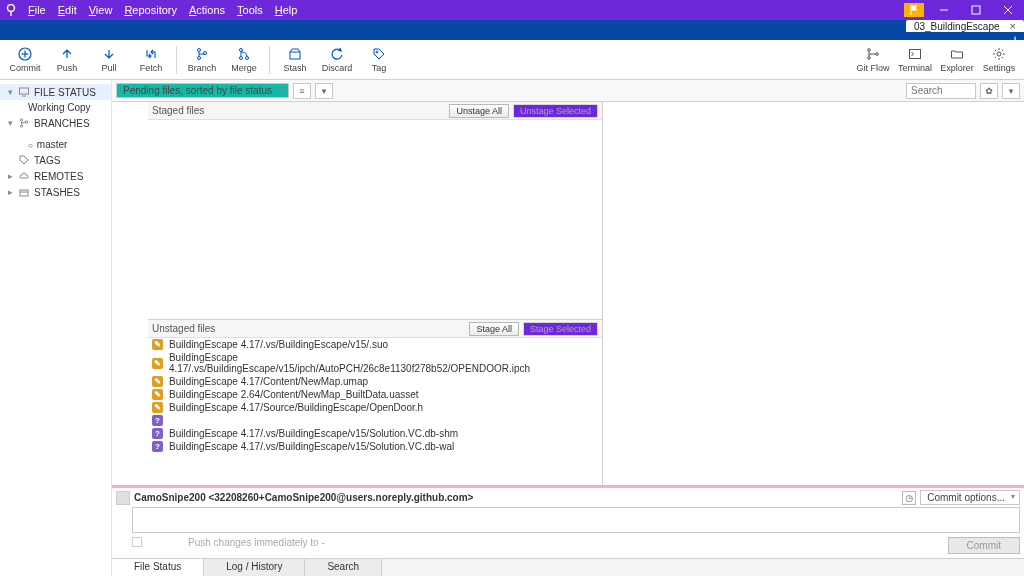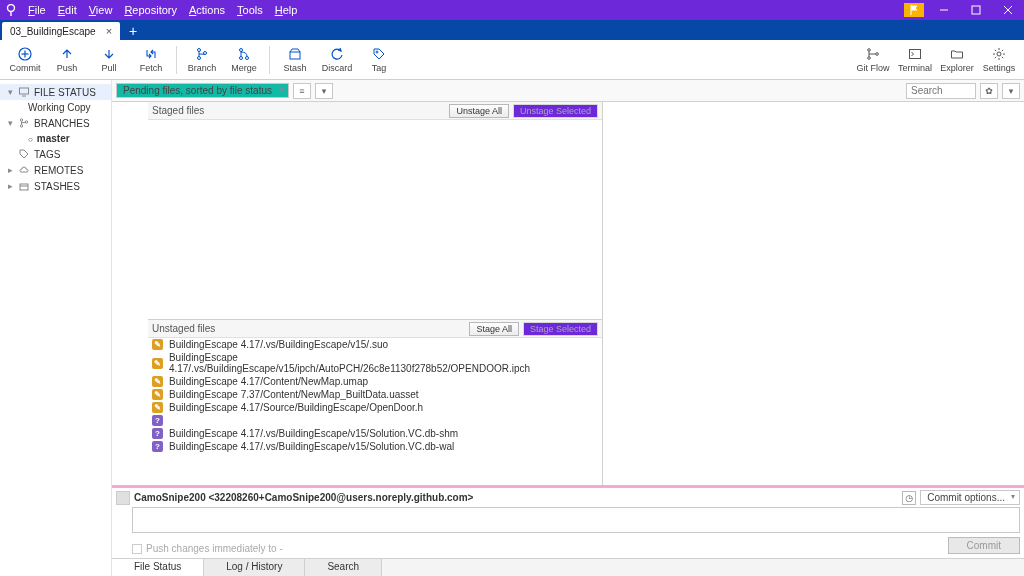--- a/index.html
+++ b/index.html
@@ -3,21 +3,21 @@
 <meta charset="utf-8">
 <style>
   * { margin: 0; padding: 0; box-sizing: border-box; font-family: "Segoe UI", Tahoma, sans-serif; }
   body { width: 1024px; height: 576px; background: #fff; font-size: 11px; color: #333; overflow: hidden; }
   .titlebar { height: 20px; background: #6d28d9; display: flex; align-items: center; color: #fff; padding-left: 4px; }
   .titlebar .logo { width: 14px; height: 14px; margin-right: 4px; display: flex; align-items: center; justify-content: center; }
   .titlebar .menu-item { padding: 0 6px; font-size: 11px; cursor: pointer; }
   .titlebar .spacer { flex: 1; }
   .titlebar .winbtn { width: 32px; height: 20px; display: flex; align-items: center; justify-content: center; cursor: pointer; }
   .titlebar .flag { width: 20px; height: 14px; background: #FAB300; margin-right: 4px; display: flex; align-items: center; justify-content: center; }
-  .tabbar { height: 20px; background: #0747A6; display: flex; align-items: flex-end; padding-left: 2px; }
+  .tabbar { height: 20px; background: #0747A6; display: flex; align-items: flex-end; padding-left: 2px; flex-direction: column; }
   .tab { height: 18px; background: #fff; color: #222; padding: 0 8px; display: flex; align-items: center; font-size: 10px; border-top-left-radius: 2px; border-top-right-radius: 2px; position: relative; }
   .tab .close { margin-left: 10px; font-size: 11px; cursor: pointer; color: #555; }
   .newtab { width: 18px; height: 18px; display: flex; align-items: center; justify-content: center; color: #fff; font-size: 14px; cursor: pointer; margin-left: 4px; }
   .toolbar { height: 40px; background: #fff; border-bottom: 1px solid #d0d0d0; display: flex; align-items: center; padding: 0 4px; }
   .tool { width: 42px; height: 38px; display: flex; flex-direction: column; align-items: center; justify-content: center; cursor: pointer; color: #0052CC; }
   .tool.gray { color: #555; }
   .tool .ticon { width: 14px; height: 14px; margin-bottom: 2px; display: flex; align-items: center; justify-content: center; }
   .tool .tlabel { font-size: 9px; color: #444; }
   .toolbar .divider { width: 1px; height: 28px; background: #d8d8d8; margin: 0 4px; }
   .toolbar .spacer { flex: 1; }
@@ -48,21 +48,21 @@
   .file-row { display: flex; align-items: center; padding: 1px 4px; font-size: 10px; color: #333; cursor: pointer; }
   .file-row .badge { width: 11px; height: 11px; border-radius: 2px; margin-right: 6px; display: flex; align-items: center; justify-content: center; font-size: 8px; color: #fff; font-weight: bold; }
   .badge.mod { background: #DE9E22; }
   .badge.new { background: #8261C6; }
   .commit-area { border-top: 3px solid #f9a8d4; background: #fff; }
   .commit-author { display: flex; align-items: center; padding: 2px 4px; font-size: 10px; gap: 4px; }
   .avatar { width: 14px; height: 14px; background: #e0e0e0; border: 1px solid #ccc; }
   .commit-opts { border: 1px solid #c8c8c8; font-size: 10px; padding: 1px 14px 1px 6px; position: relative; cursor: pointer; color: #444; }
   .commit-opts::after { content: "▾"; position: absolute; right: 4px; font-size: 8px; color: #888; }
   .commit-msg { margin: 0 4px 2px 20px; border: 1px solid #c8c8c8; height: 26px; }
-  .commit-foot { display: flex; align-items: flex-end; padding: 2px 4px 4px 20px; font-size: 10px; color: #aaa; }
+  .commit-foot { display: flex; align-items: flex-start; padding: 2px 4px 4px 20px; font-size: 10px; color: #aaa; gap: 42px; }
   .commit-foot .chk { width: 10px; height: 10px; border: 1px solid #ccc; margin-right: 4px; }
   .commit-foot .spacer { flex: 1; }
   .commit-btn { border: 1px solid #bbb; background: #e8e8e8; color: #999; font-size: 10px; padding: 2px 18px; cursor: default; }
   .bottom-tabs { height: 18px; border-top: 1px solid #d0d0d0; display: flex; background: #f4f4f4; }
   .btab { padding: 2px 22px; font-size: 10px; border-right: 1px solid #d0d0d0; cursor: pointer; color: #333; background: #fff; }
   .btab.inactive { background: #ececec; }
   .clock-icon { width: 14px; height: 14px; border: 1px solid #b8b8b8; display: flex; align-items: center; justify-content: center; font-size: 9px; cursor: pointer; color: #666; }
   u.m { text-decoration: underline; }
 </style>
 </head>
@@ -259,21 +259,21 @@
       <span class="sicon">
           <svg width="10" height="10">
             <circle cx="2.5" cy="2" r="1.2" fill="none" stroke="#888"></circle>
             <circle cx="2.5" cy="8" r="1.2" fill="none" stroke="#888"></circle>
             <circle cx="7.5" cy="4" r="1.2" fill="none" stroke="#888"></circle>
             <path d="M2.5 3.2 L2.5 6.8 M2.5 5 L6.3 4.2" stroke="#888"></path>
           </svg>
         </span>
       <span>BRANCHES</span>
     </div>
-    <div class="side-sub branch" style="font-weight:bold;">master</div>
+    <div class="side-sub branch" style="font-weight:normal;margin-top:6px;">master</div>
     <div class="side-item" style="padding-left:18px;">
       <span class="sicon">
           <svg width="10" height="10">
             <path d="M1 1 L5 1 L9 5 L5 9 L1 5 Z" fill="none" stroke="#888"></path>
           </svg>
         </span>
       <span>TAGS</span>
     </div>
     <div class="side-item">
       <span class="chev">▸</span>
@@ -333,21 +333,21 @@
             <div class="file-row">
               <div class="badge mod">✎</div>
               <span>BuildingEscape 4.17/.vs/BuildingEscape/v15/ipch/AutoPCH/26c8e1130f278b52/OPENDOOR.ipch</span>
             </div>
             <div class="file-row">
               <div class="badge mod">✎</div>
               <span>BuildingEscape 4.17/Content/NewMap.umap</span>
             </div>
             <div class="file-row">
               <div class="badge mod">✎</div>
-              <span>BuildingEscape 7.37/Content/NewMap_BuiltData.uasset</span>
+              <span>BuildingEscape 2.64/Content/NewMap_BuiltData.uasset</span>
             </div>
             <div class="file-row">
               <div class="badge mod">✎</div>
               <span>BuildingEscape 4.17/Source/BuildingEscape/OpenDoor.h</span>
             </div>
             <div class="file-row">
               <div class="badge new">?</div>
             </div>
             <div class="file-row">
               <div class="badge new">?</div>

